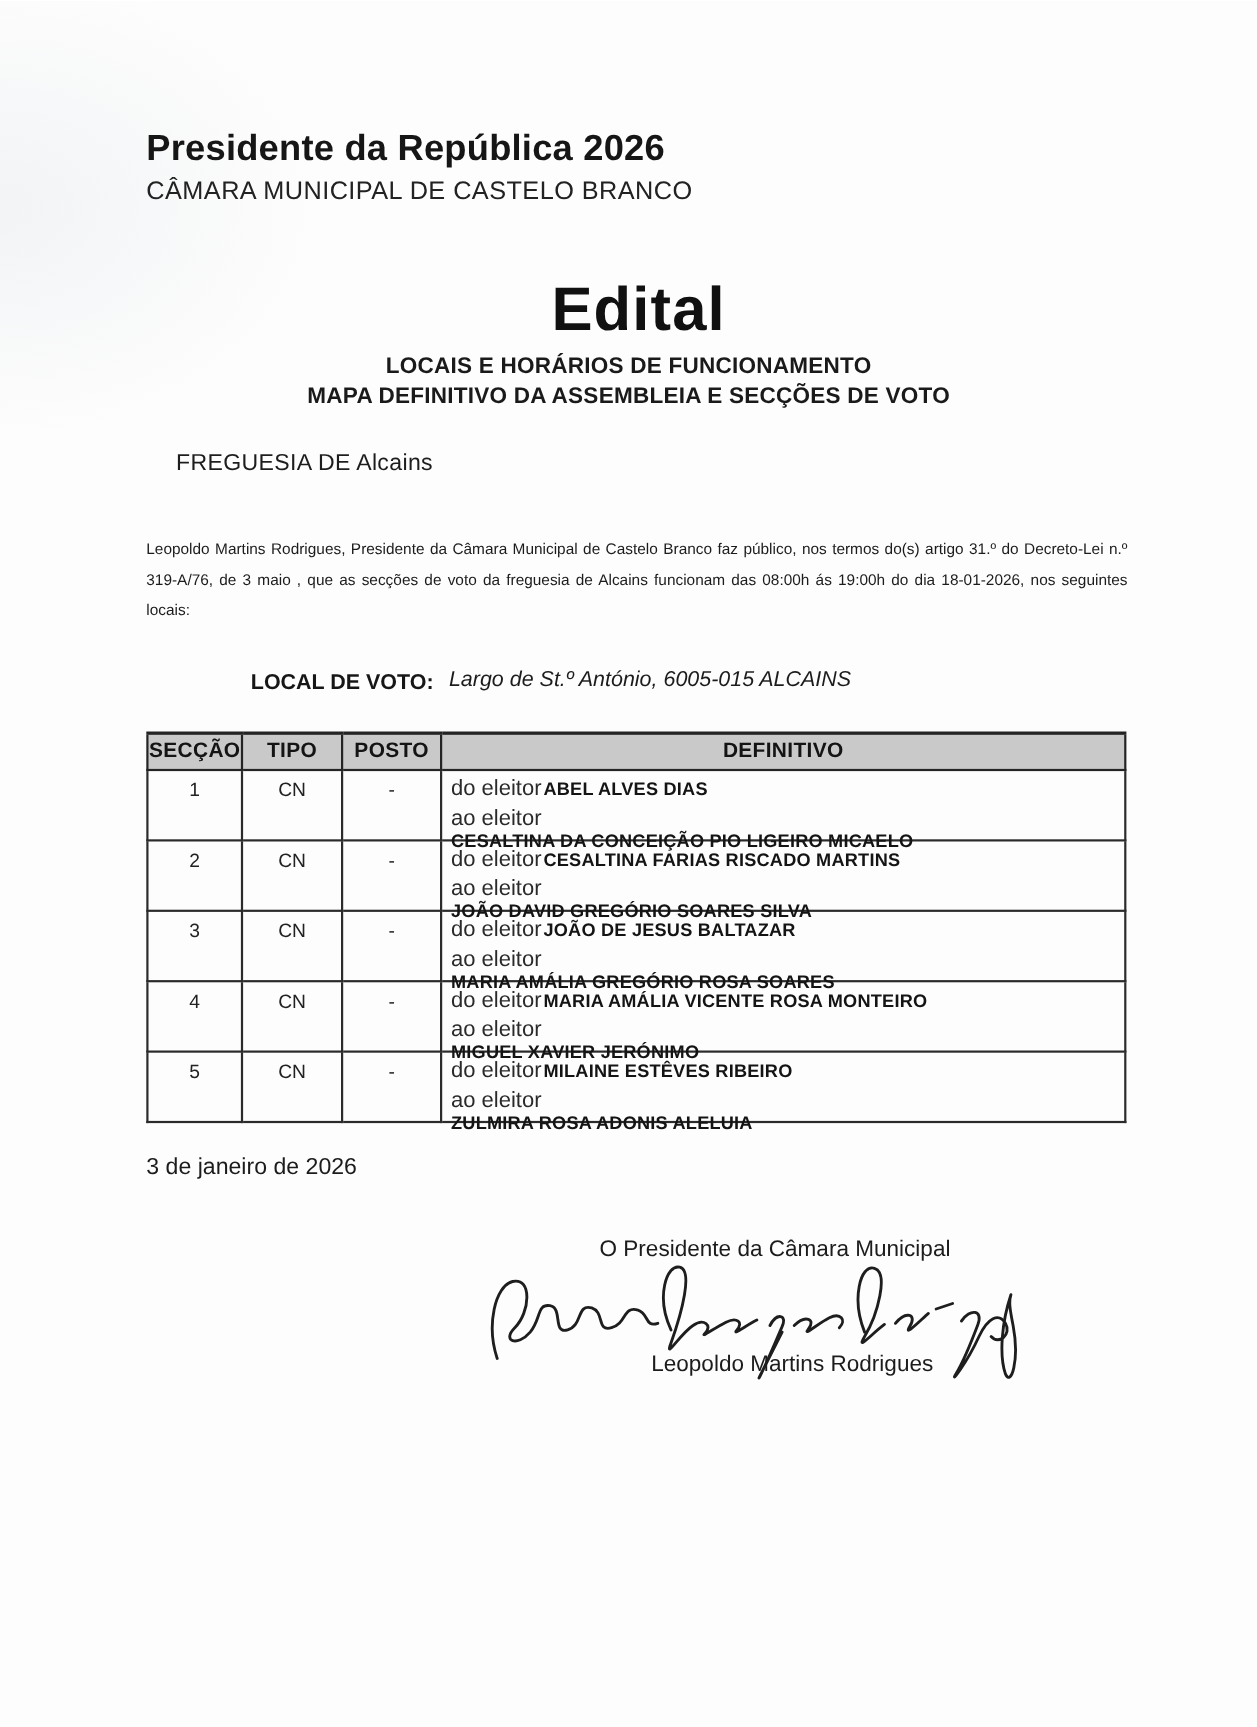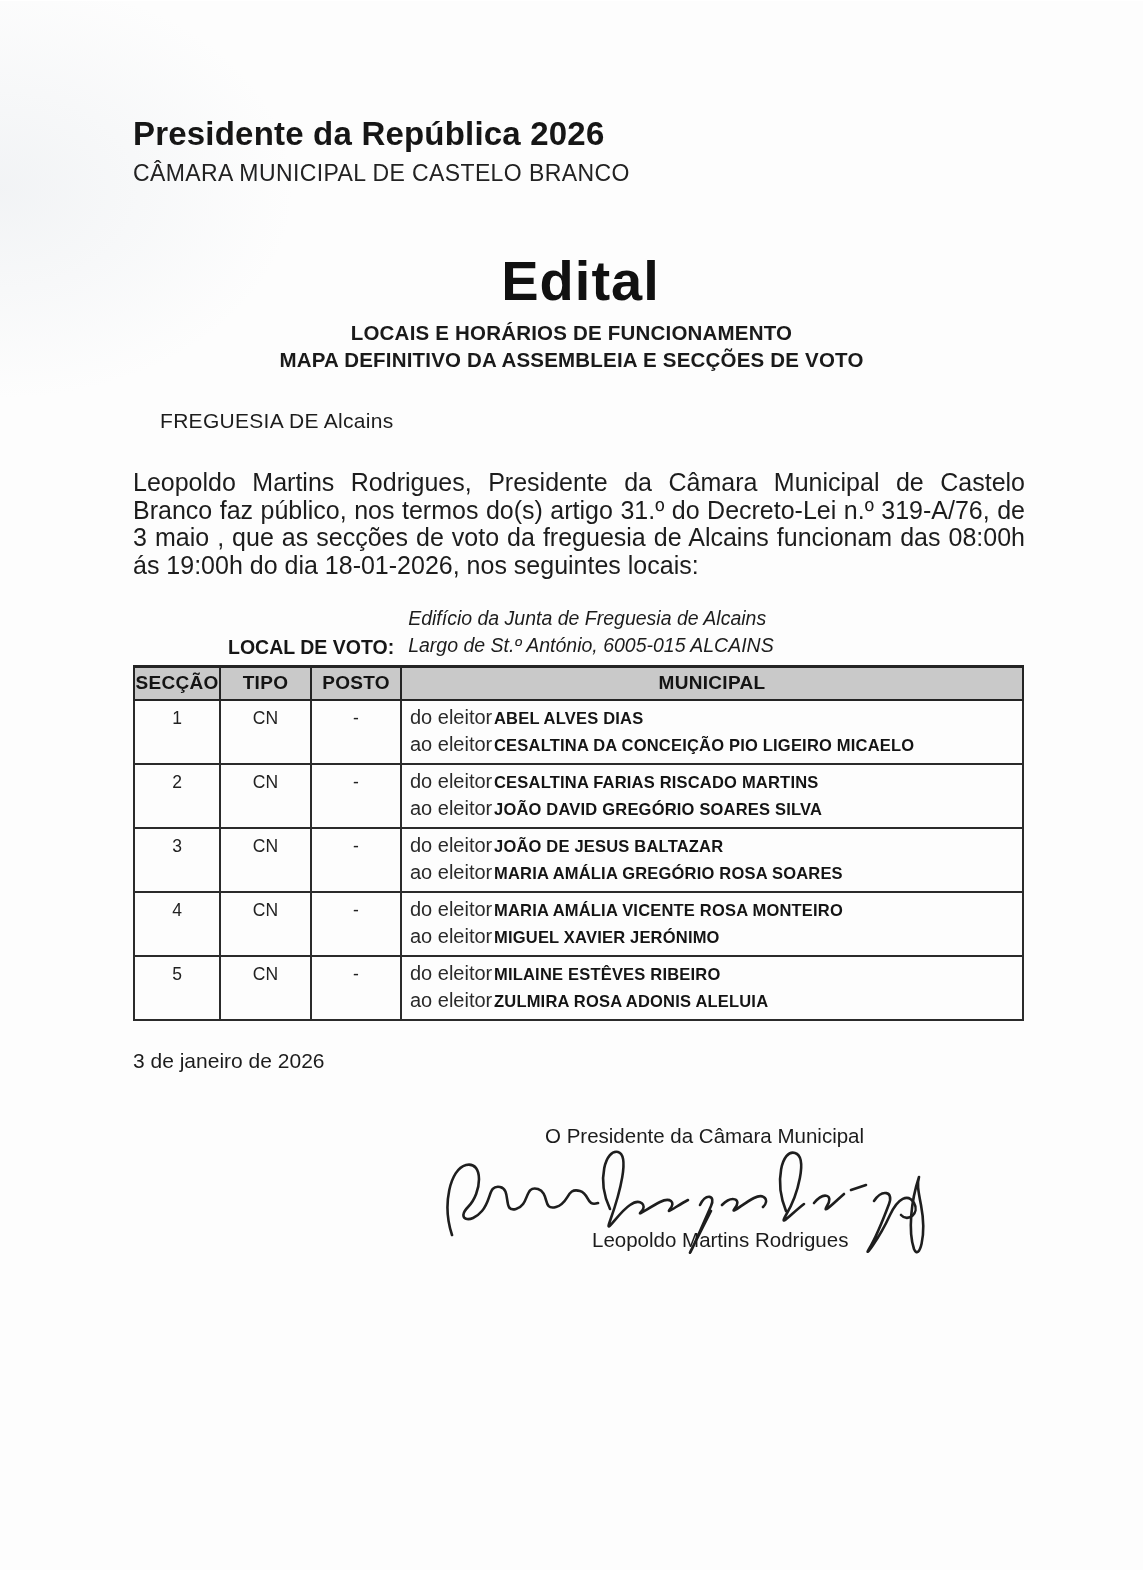--- a/index.html
+++ b/index.html
@@ -22,22 +22,22 @@
   .doc-subtitle { font-size: 23px; font-weight: normal; margin-top: 7px; color: #222; letter-spacing: 0.4px; }
   
   .edital-block { position: absolute; left: 0; top: 247px; width: 1143px; text-align: center; }
   .edital-title { font-size: 56px; font-weight: bold; letter-spacing: 1px; color: #111; padding-left: 18px; }
   .edital-sub { font-size: 20.5px; font-weight: bold; line-height: 27px; color: #1a1a1a; letter-spacing: 0.2px; }
   .edital-sub-wrap { margin-top: 6px; }
   
   .freguesia { position: absolute; left: 160px; top: 408px; font-size: 21px; color: #1d1d1d; letter-spacing: 0.3px; }
   
   .body-par {
-    position: absolute; left: 133px; top: 468px; width: 892px;
-    font-size: 25px; line-height: 27.5px; text-align: justify; color: #1c1c1c;
+    position: absolute; left: 133px; top: 485px; width: 892px;
+    font-size: 14px; line-height: 27.5px; text-align: justify; color: #1c1c1c;
   }
   
   .local-block { position: absolute; left: 228px; top: 604px; display: flex; align-items: flex-end; }
   .local-label { font-size: 19.5px; font-weight: bold; white-space: nowrap; color: #161616; }
   .local-lines { margin-left: 14px; font-style: italic; font-size: 19.5px; line-height: 27px; color: #1c1c1c; }
   .local-lines div { white-space: nowrap; }
   
   table.votes {
     position: absolute; left: 133px; top: 664px; width: 889px;
     border-collapse: collapse; table-layout: fixed; padding-left: 48px;
@@ -55,21 +55,21 @@
     color: #141414; letter-spacing: 0.3px;
   }
   table.votes td {
     border: 2px solid #2b2b2b;
     vertical-align: top;
     height: 57px;
   }
   td.c-num, td.c-cn, td.c-dash { text-align: center; font-size: 17.5px; padding-top: 7px; color: #222; }
   td.c-el { padding: 5px 4px 4px 8px; }
   .el-line { display: flex; align-items: baseline; height: 26px; }
-  .el-line + .el-line { margin-top: 1px; }
+  .el-line + .el-line { margin-top: 1px; flex-direction: column; }
   .el-label { width: 84px; font-size: 20px; color: #2a2a2a; flex: none; }
   .el-name { font-size: 16.5px; font-weight: bold; color: #141414; letter-spacing: 0.2px; }
   
   .date-line { position: absolute; left: 133px; top: 1048px; font-size: 21px; color: #1c1c1c; }
   .sig-title { position: absolute; left: 545px; top: 1123px; font-size: 20.5px; color: #1c1c1c; }
   .sig-svg { position: absolute; left: 438px; top: 1142px; width: 490px; height: 125px; }
   .sig-name { position: absolute; left: 592px; top: 1227px; font-size: 20.5px; color: #1c1c1c; }
 </style>
 </head>
 <body>
@@ -89,38 +89,37 @@
     </div>
   </div>
 
   <div class="freguesia">FREGUESIA DE Alcains</div>
 
   <p class="body-par">Leopoldo Martins Rodrigues, Presidente da Câmara Municipal de Castelo Branco faz público, nos termos do(s) artigo 31.º do Decreto-Lei n.º 319-A/76, de 3 maio , que as secções de voto da freguesia de Alcains funcionam das 08:00h ás 19:00h do dia 18-01-2026, nos seguintes locais:</p>
 
   <div class="local-block">
     <span class="local-label">LOCAL DE VOTO:</span>
     <div class="local-lines">
-      <div>Edifício da Junta de Freguesia de Alcains</div>
       <div>Largo de St.º António, 6005-015 ALCAINS</div>
     </div>
   </div>
 
   <table class="votes">
     <colgroup>
       <col class="c-seccao">
         <col class="c-tipo">
         <col class="c-posto">
         <col class="c-eleit">
     </colgroup>
     <thead>
       <tr>
         <th>SECÇÃO</th>
         <th>TIPO</th>
         <th>POSTO</th>
-        <th>MUNICIPAL</th>
+        <th>DEFINITIVO</th>
       </tr>
     </thead>
     <tbody>
       <tr>
         <td class="c-num">1</td>
         <td class="c-cn">CN</td>
         <td class="c-dash">-</td>
         <td class="c-el">
           <div class="el-line">
             <span class="el-label">do eleitor</span>

